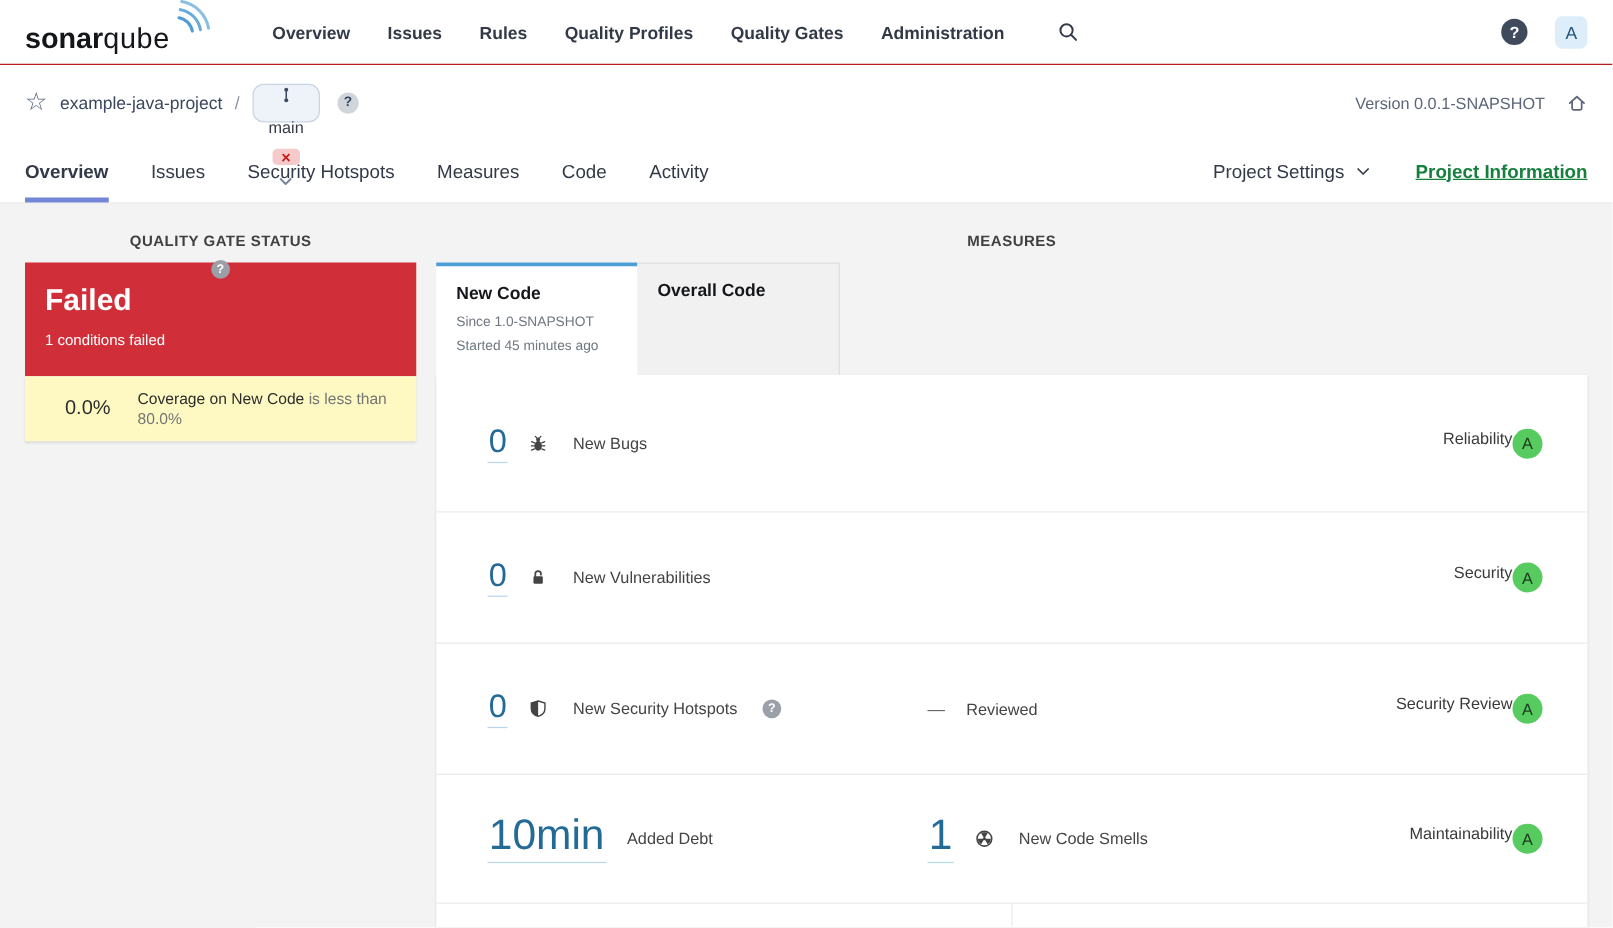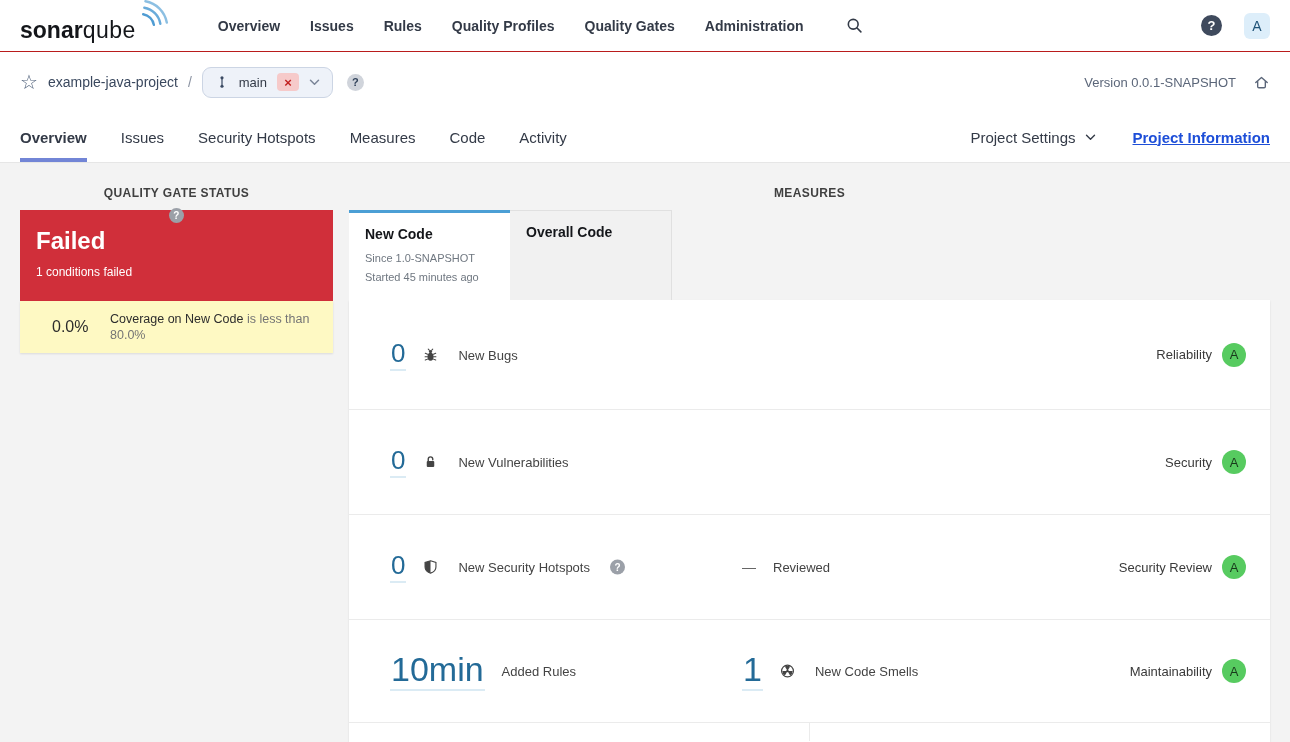--- a/index.html
+++ b/index.html
@@ -23,34 +23,34 @@
   .avatar { width:26px; height:26px; border-radius:6px; background:#ddeefa; color:#1f5378;
     font-size:14px; display:flex; align-items:center; justify-content:center; }
 
   
   .subheader { background:#fff; padding:0 20px; border-bottom:1px solid #e6e6e6; }
   .crumb-row { height:60px; display:flex; align-items:center; }
   .star { font-size:20px; color:#54657e; margin-right:10px; line-height:1; }
   .project-name { font-size:14px; color:#3a485e; }
   .crumb-sep { color:#8b93a2; margin:0 10px; font-size:14px; }
   .branch-pill { display:inline-flex; align-items:center; gap:10px; height:31px; padding:0 12px;
-    background:#eef2f9; border:1px solid #ccd5e4; border-radius:9px; color:#333a47; font-size:13px; }
+    background:#eef2f9; border:1px solid #ccd5e4; border-radius:9px; color:#333a47; font-size:13px;flex-direction:column; }
   .x-chip { width:22px; height:18px; background:#f6caca; border-radius:4px; color:#c21f1f;
     font-weight:700; font-size:13px; display:flex; align-items:center; justify-content:center; line-height:1; }
   .q-badge { width:17px; height:17px; border-radius:50%; background:#d0d4db; color:#31425a;
     font-size:11px; font-weight:700; display:flex; align-items:center; justify-content:center; margin-left:14px; }
   .crumb-right { margin-left:auto; display:flex; align-items:center; gap:17px; color:#5b6679; font-size:13px; }
 
   .tab-row { height:50px; display:flex; align-items:stretch; }
   .tab { display:flex; align-items:center; font-size:15px; color:#333a47; margin-right:34px;
     border-bottom:4px solid transparent; padding-top:4px; }
   .tab.active { font-weight:700; border-bottom-color:#7285d6; }
   .tab-row-right { margin-left:auto; display:flex; align-items:center; gap:36px; }
   .proj-settings { display:flex; align-items:center; gap:10px; font-size:15px; color:#333a47; }
-  .proj-info { font-size:15px; font-weight:700; color:#1d4ed8; text-decoration:underline; }
+  .proj-info { font-size:15px; font-weight:700; color:#15803d; text-decoration:underline; }
 
   
   .content { height:579px; background:#f3f3f3; padding:23px 20px 0; display:flex; gap:16px; }
   .sec-heading { font-size:12px; font-weight:700; color:#404040; letter-spacing:.4px; height:14px;
     display:flex; align-items:center; gap:8px; margin-bottom:10px;flex-direction:column; }
   .mini-help { width:15px; height:15px; border-radius:50%; background:#9ba0a8; color:#fff;
     font-size:10px; font-weight:700; display:inline-flex; align-items:center; justify-content:center; flex:none; }
 
   .qg-col { width:313px; flex:none; }
   .qg-banner { height:91px; background:#d02f3a; color:#fff; padding:17px 16px; }
@@ -71,22 +71,22 @@
   .m-tab-sub { font-size:11px; color:#6f7780; line-height:19px; }
 
   .m-panel { background:#fff; box-shadow:0 1px 2px rgba(0,0,0,.10); height:442px; }
   .m-row { position:relative; border-bottom:1px solid #ebebeb; height:105px; }
   .m-row.first { height:110px; }
   .m-row.last { height:103px; }
   .m-left { position:absolute; left:41px; top:50%; transform:translateY(-50%);
     display:flex; align-items:center; gap:17px; }
   .m-mid { position:absolute; left:393px; top:50%; transform:translateY(-50%);
     display:flex; align-items:center; gap:17px; }
-  .m-right { position:absolute; right:24px; top:50%; transform:translateY(-50%);
-    display:flex; align-items:center; gap:10px; font-size:13px; color:#3a3a3a; }
+  .m-right { position:absolute; right:36px; top:50%; transform:translateY(-50%);
+    display:flex; font-size:13px; color:#3a3a3a; }
   .m-value { font-size:26px; color:#236a97; line-height:1; padding:0 1px 4px; border-bottom:1px solid #b8d7e9; }
   .m-value.big { font-size:34px; }
   .m-label { font-size:13px; color:#444; display:flex; align-items:center; gap:20px; }
   .m-dash { color:#666; font-size:14px; }
   .rating { width:24px; height:24px; border-radius:50%; background:#57cb60; color:rgba(0,0,0,.72);
     font-size:13px; display:flex; align-items:center; justify-content:center; flex:none; }
   .m-split { height:18px; display:flex; }
   .m-split-left { width:461px; border-right:1px solid #ebebeb; }
   .icon { display:inline-flex; align-items:center; justify-content:center; flex:none; }
 </style>
@@ -276,21 +276,21 @@
         <div class="m-right">
           <span data-interactable="false">Security Review</span>
           <span class="rating" data-interactable="false">A</span>
         </div>
       </div>
 
       <div class="m-row last" data-interactable="false">
         <div class="m-left">
           <a class="m-value big" data-interactable="true">10min</a>
           <span class="m-label" data-interactable="false">
-            <span data-interactable="false">Added Rules</span>
+            <span data-interactable="false">Added Debt</span>
           </span>
         </div>
         <div class="m-mid">
           <a class="m-value big" data-interactable="true">1</a>
           <span class="m-label" data-interactable="false">
             <span class="icon" data-interactable="false">
               <svg width="15" height="15" viewBox="0 0 16 16">
                 <circle cx="8" cy="8" r="6.3" fill="none" stroke="#444" stroke-width="1.3"></circle>
                 <circle cx="8" cy="8" r="1.3" fill="#444"></circle>
                 <path d="M8 8 L5.25 3.24 A5.5 5.5 0 0 1 10.75 3.24 Z" fill="#444"></path>

